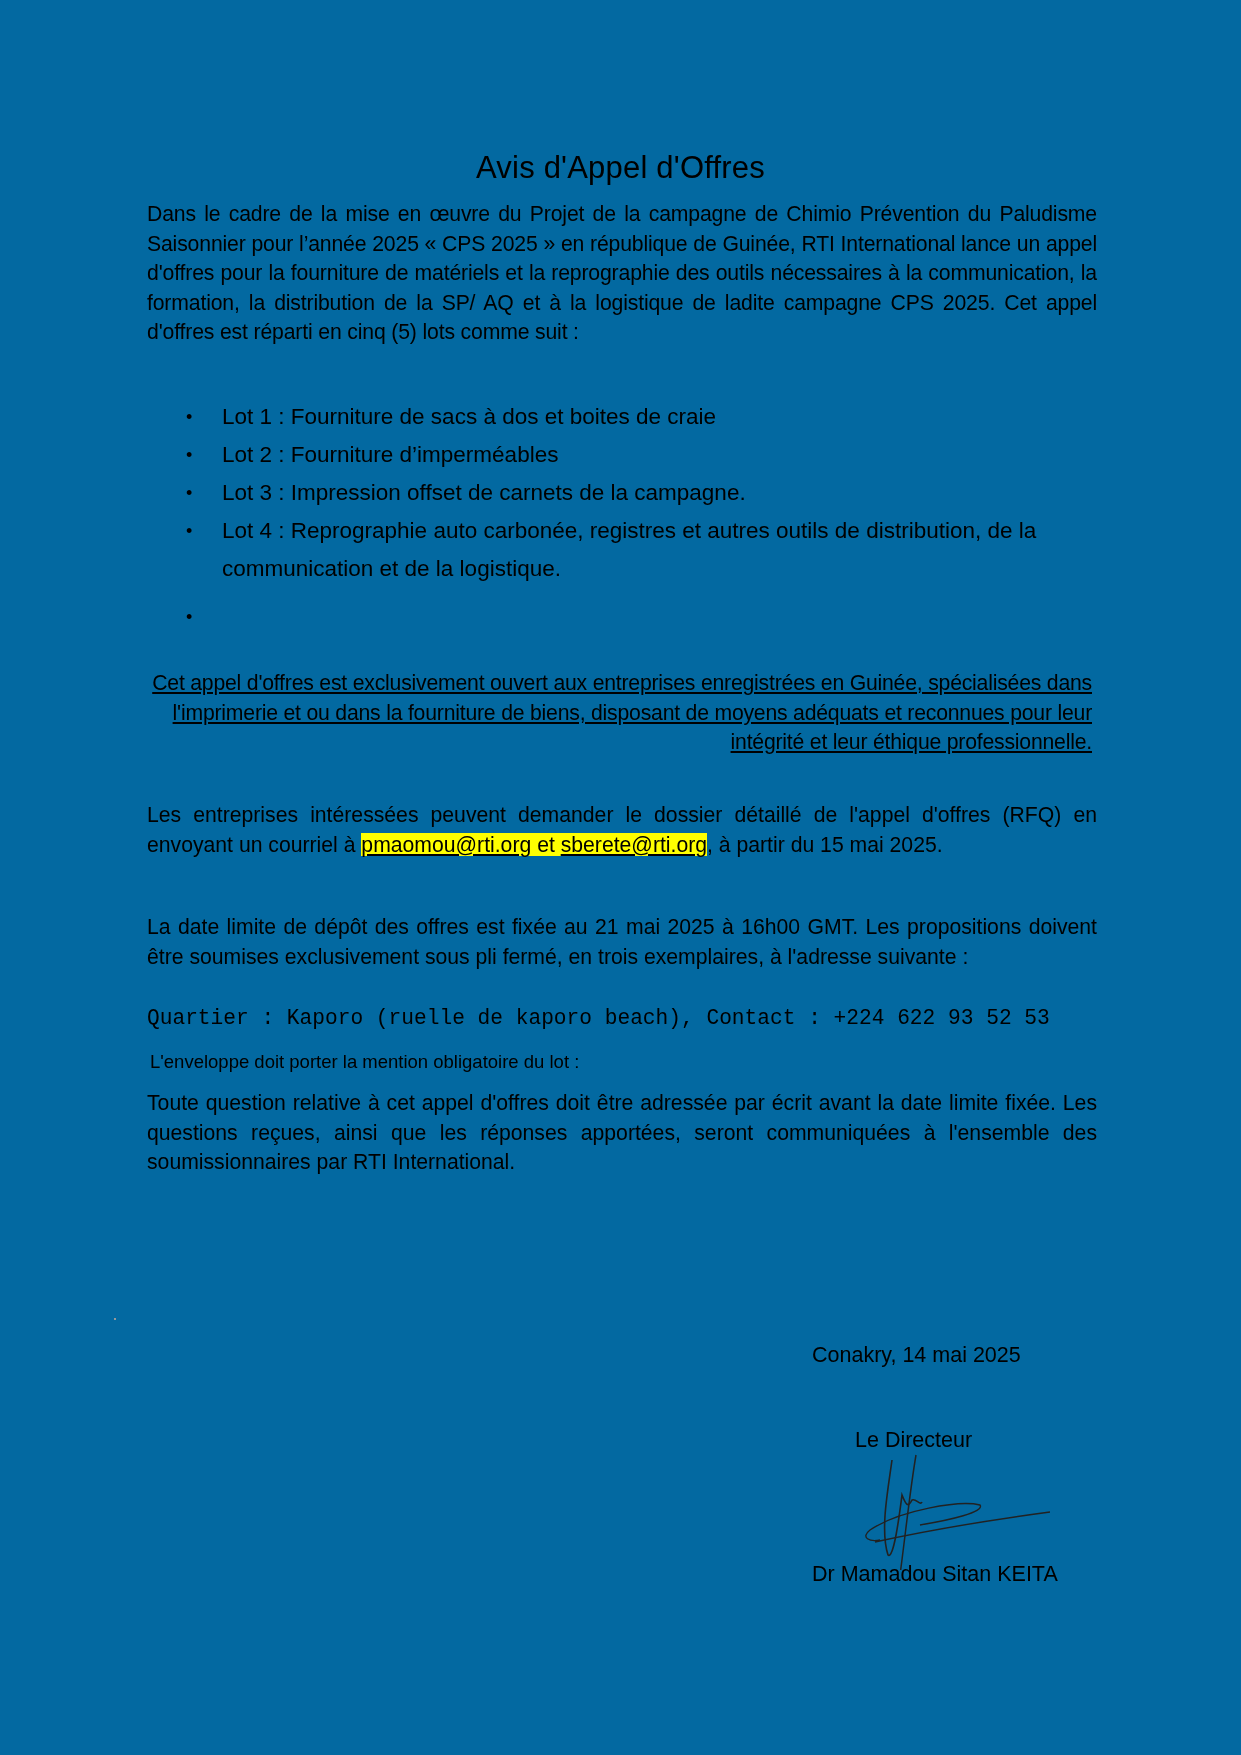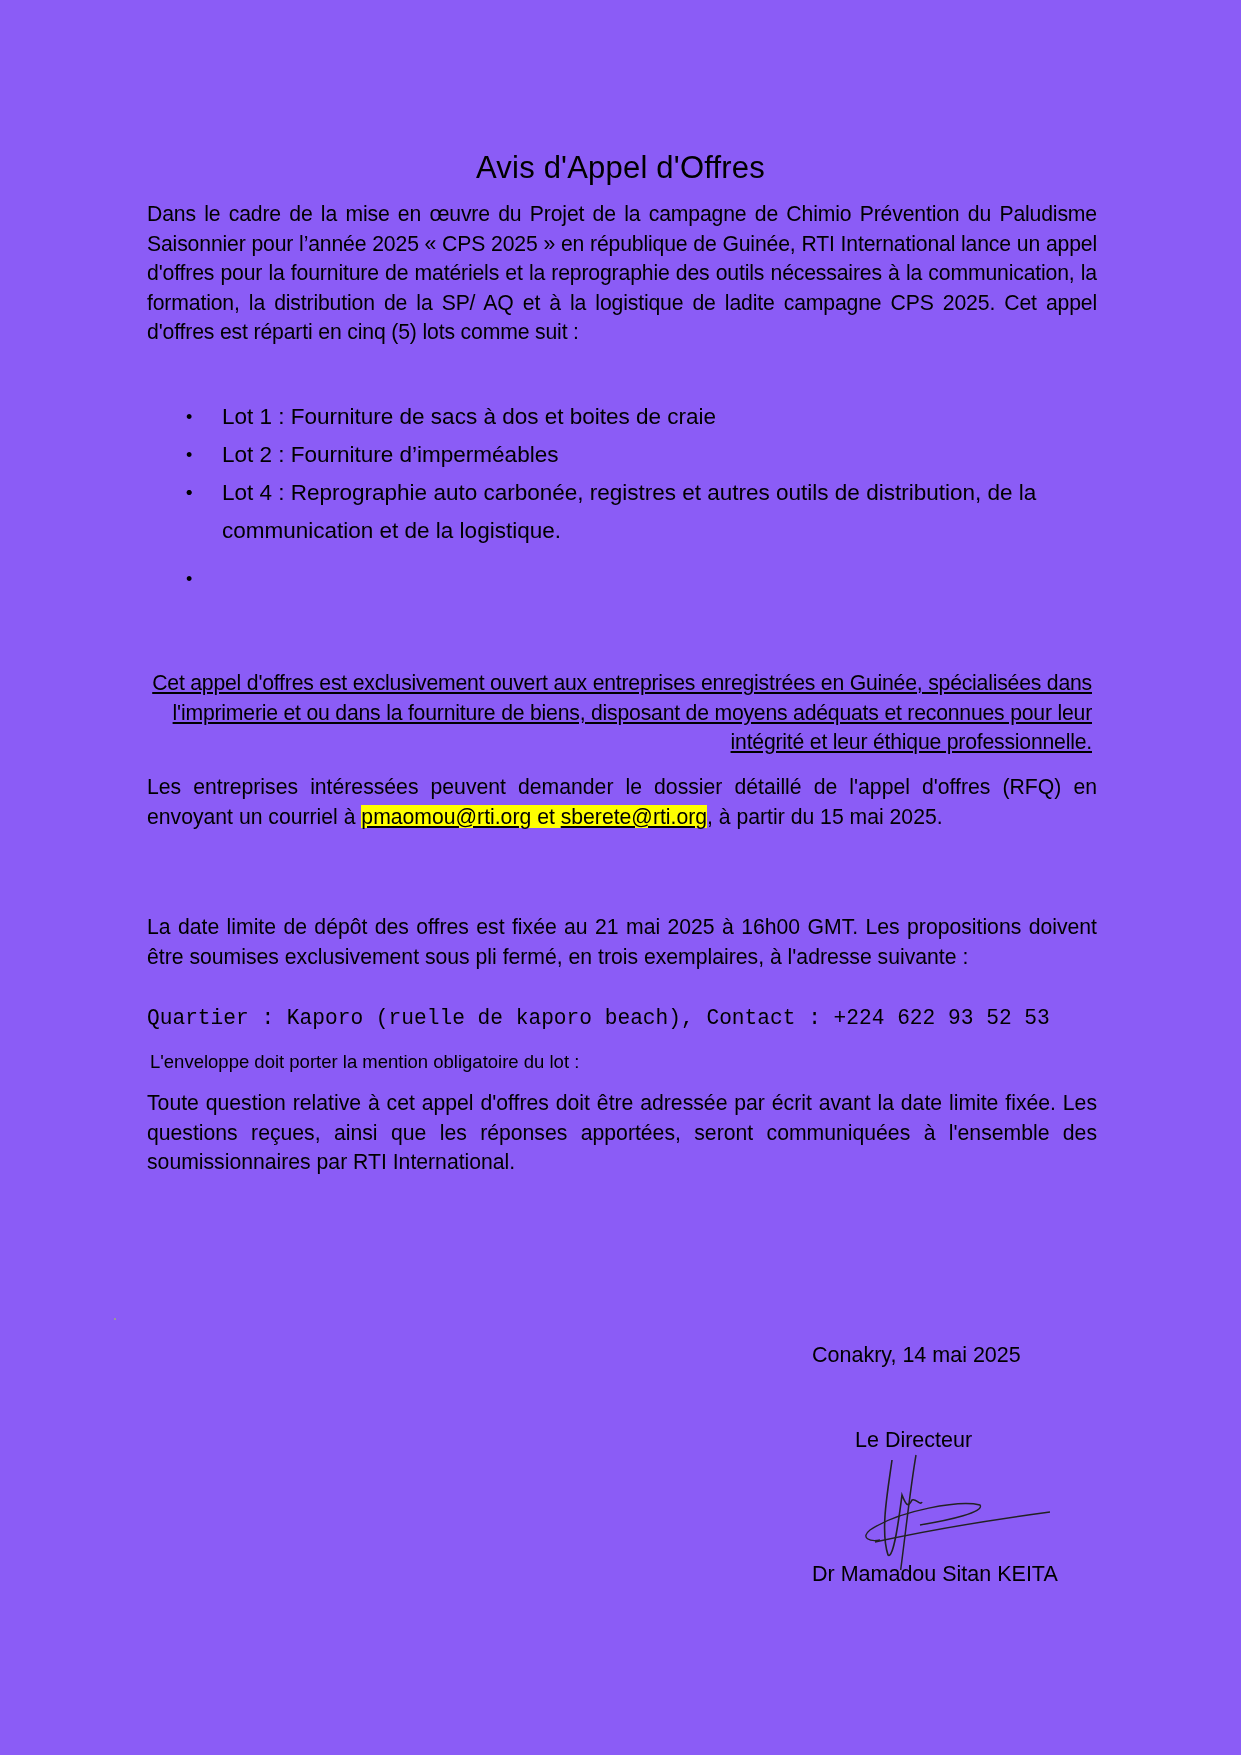--- a/index.html
+++ b/index.html
@@ -1,28 +1,28 @@
 <!DOCTYPE html>
 <html><head>
 <meta charset="utf-8">
 <style>
   html, body { margin: 0; padding: 0; background: #ffffff; }
   body { width: 1241px; height: 1755px; position: relative; overflow: hidden;
          font-family: "Liberation Sans", sans-serif; color: #000; }
-  .page { position: absolute; left: 0; top: 0; width: 1241px; height: 1755px; background: #8b5cf6; }
+  .page { position: absolute; left: 0; top: 0; width: 1241px; height: 1755px; background: #0369a1; }
   .title { position: absolute; left: 0; width: 1241px; top: 150px; text-align: center;
            font-size: 31px; letter-spacing: 0.2px; }
   .block { position: absolute; left: 147px; width: 950px; font-size: 21.2px; line-height: 29.5px; text-align: justify; }
   .intro { top: 199px; letter-spacing: -0.15px; }
   .lots { position: absolute; left: 186px; top: 398px; width: 900px; font-size: 22.5px; margin: 0; padding: 0; list-style: none; }
   .lots li { position: relative; padding-left: 36px; line-height: 38px; }
   .lots li .bullet { position: absolute; left: 0; top: 0; font-size: 18px; }
   .lots li.multi { line-height: 38px; margin-bottom: 10px; }
   .p1 { top: 668px; width: 945px; text-align: right; letter-spacing: -0.2px; text-decoration: underline; }
-  .p2 { top: 772px; }
+  .p2 { top: 800px; }
   .p3 { top: 912px; }
   .addr { top: 1004px; font-family: Liberation Mono, monospace; }
   .env { top: 1047px; font-size: 18.5px; left: 150px; }
   .p4 { top: 1088px; }
   .p5 { top: 1190px; }
   .email { background: #ffff00; text-decoration: underline; color: #000; }
   .hl { background: #ffff00; }
   .sig-date { position: absolute; left: 812px; top: 1343px; font-size: 21.5px; text-align: right; }
   .sig-role { position: absolute; left: 855px; top: 1428px; font-size: 21.5px; }
   .sig-name { position: absolute; left: 812px; top: 1562px; font-size: 21.5px; }
@@ -42,20 +42,21 @@
     <li>
       <span class="bullet">•</span>
       <span>Lot 1 : Fourniture de sacs à dos et boites de craie</span>
     </li>
     <li>
       <span class="bullet">•</span>
       <span>Lot 2 : Fourniture d’imperméables</span>
     </li>
     <li>
       <span class="bullet">•</span>
+      <span>Lot 3 : Impression offset de carnets de la campagne.</span>
     </li>
     <li class="multi">
       <span class="bullet">•</span>
       <span>Lot 4 : Reprographie auto carbonée, registres et autres outils de distribution, de la communication et de la logistique.</span>
     </li>
     <li>
       <span class="bullet">•</span>
     </li>
   </ul>
 

